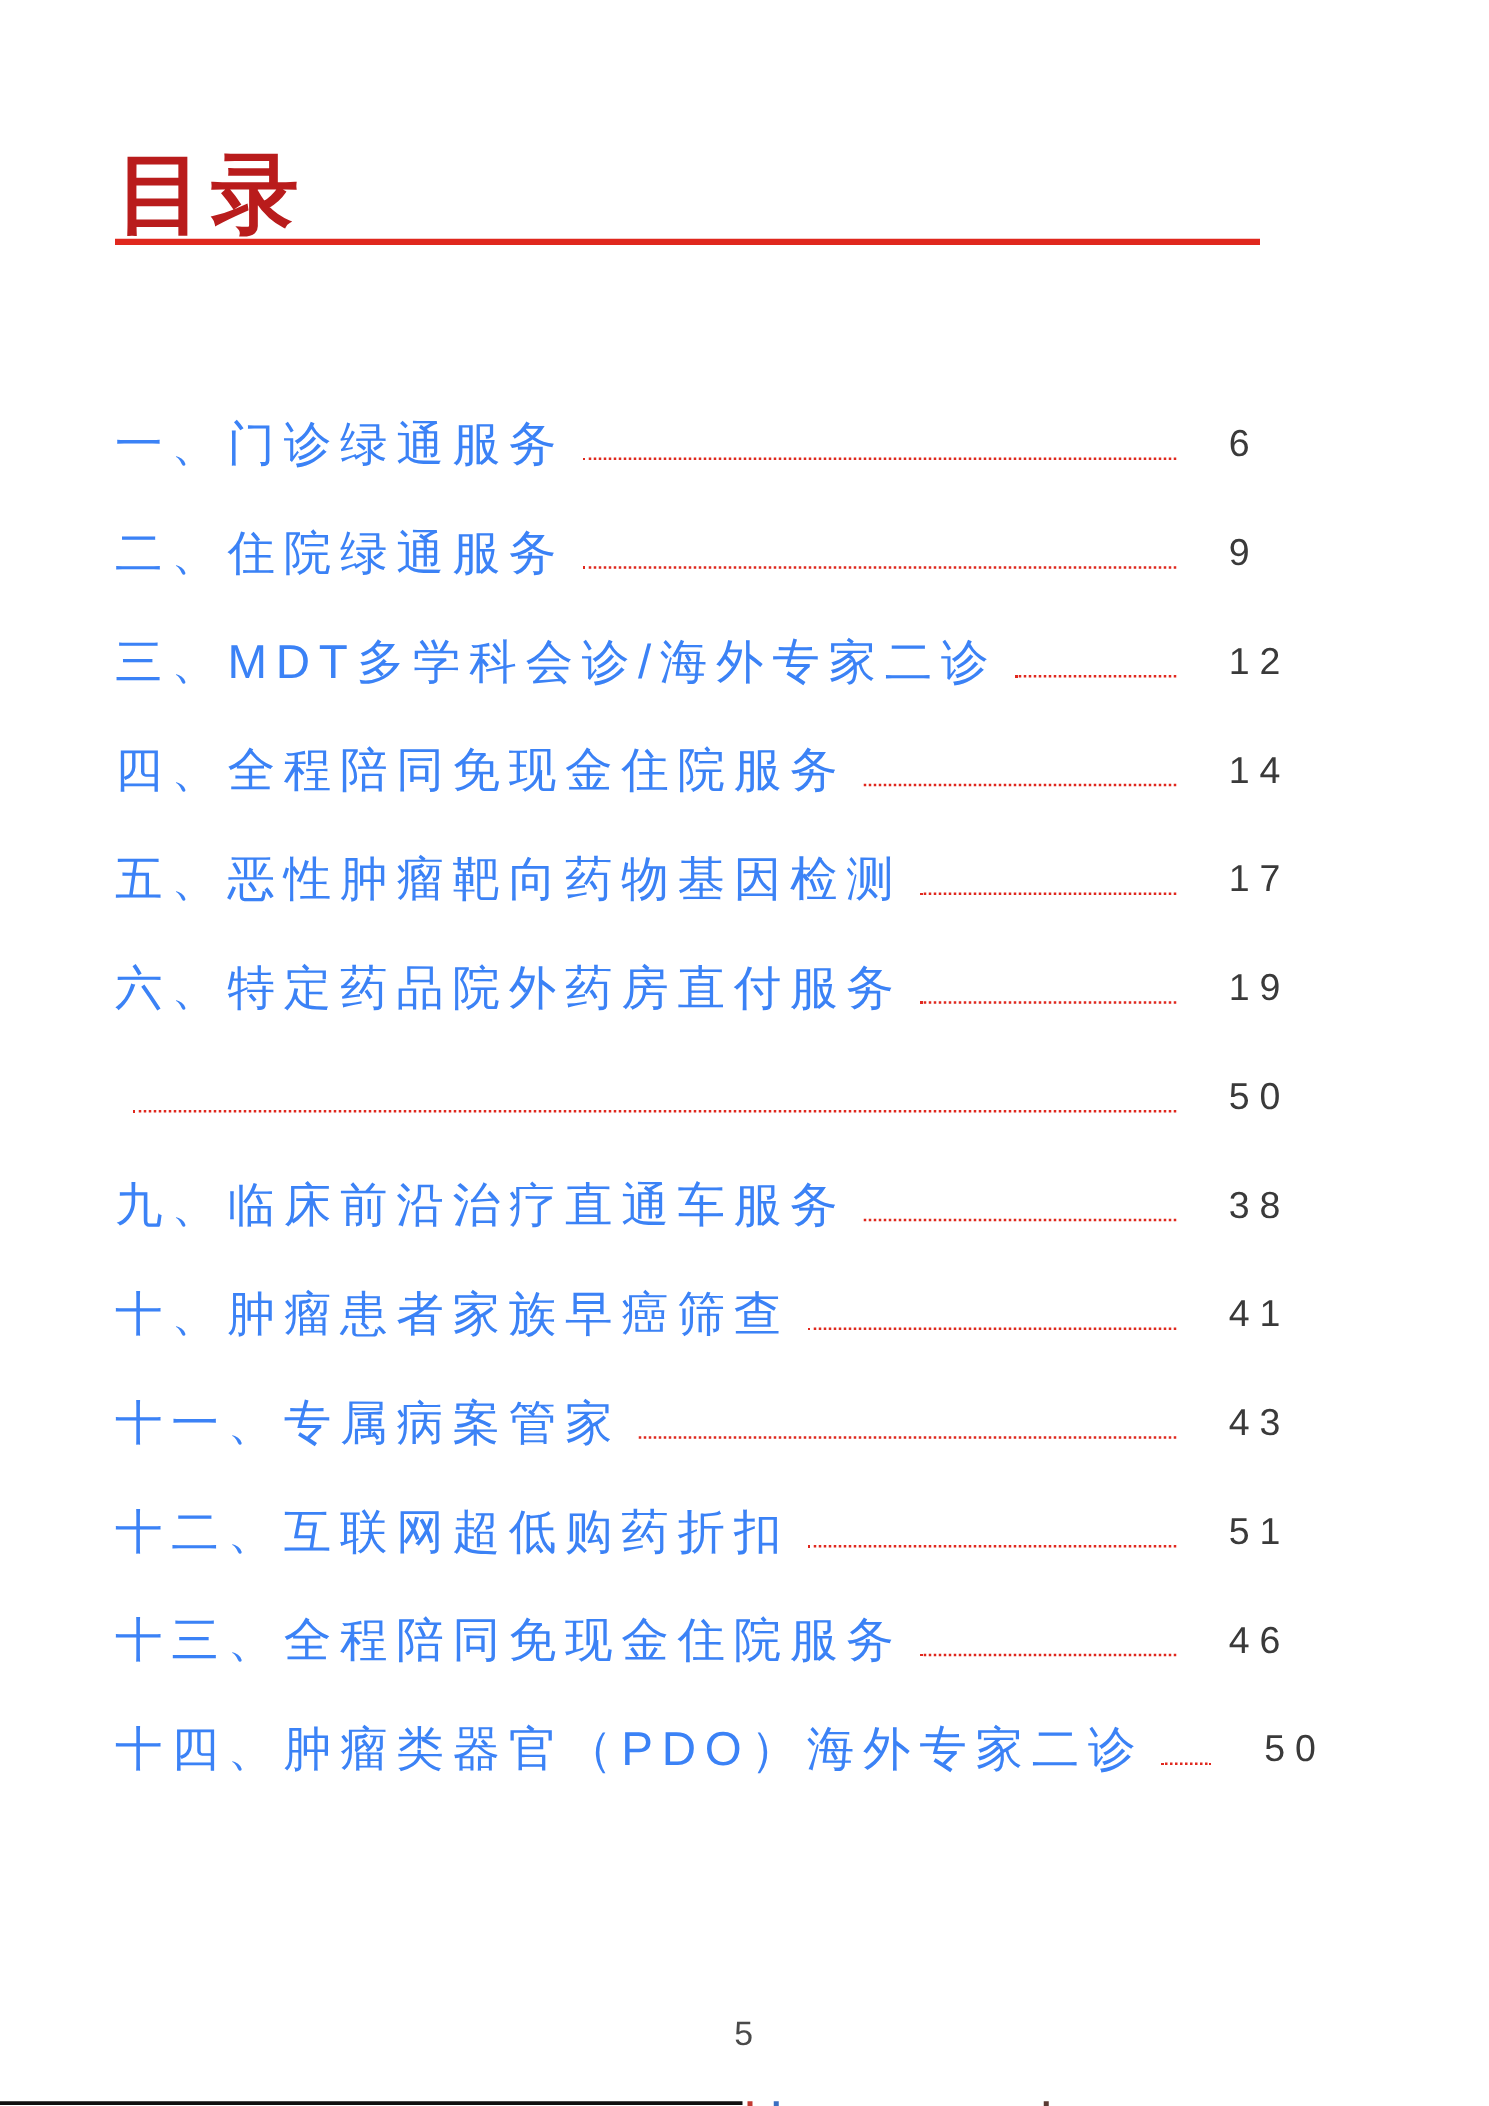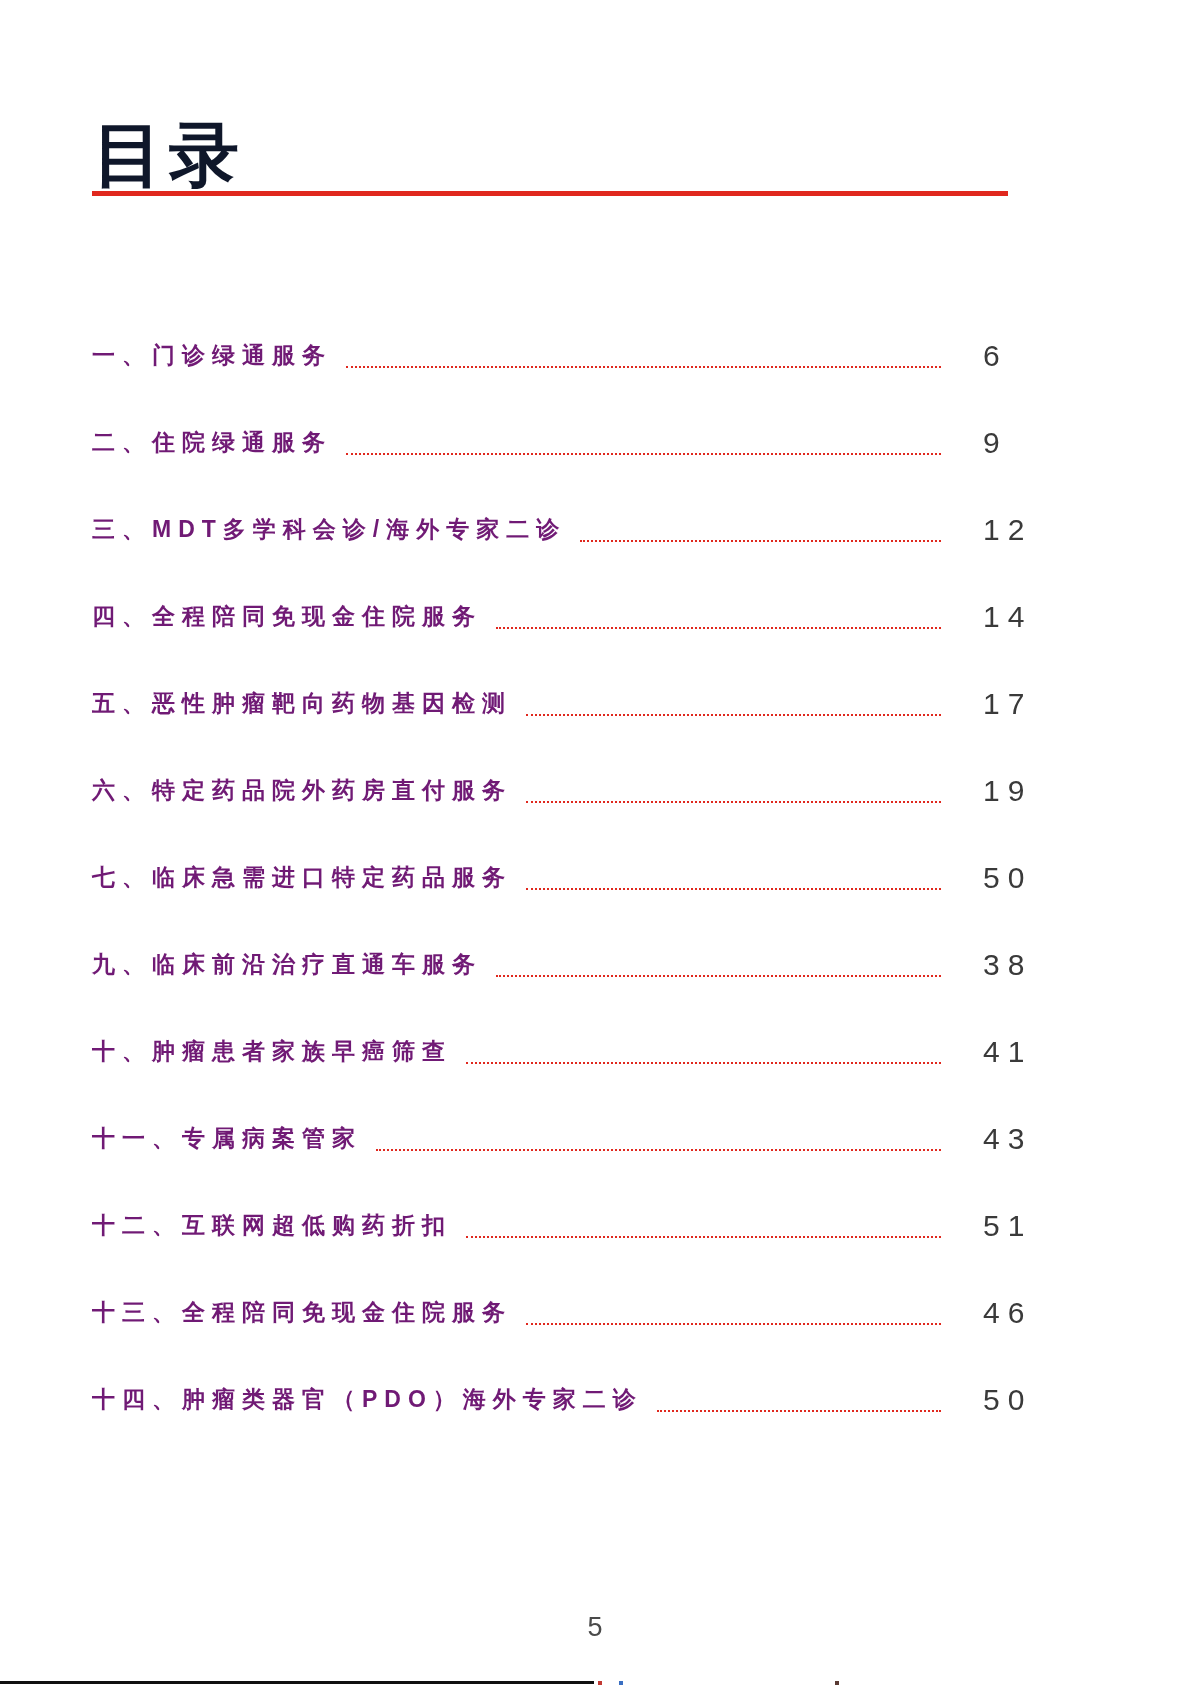--- a/index.html
+++ b/index.html
@@ -16,21 +16,21 @@
     font-family: "Liberation Sans", sans-serif;
   }
   .doc-title {
     position: absolute;
     left: 93px;
     top: 66px;
     font-size: 70px;
     line-height: 1.2;
     font-weight: 800;
     letter-spacing: 6px;
-    color: #0f172a;
+    color: #b91c1c;
     text-align: right;
   }
   .title-rule {
     position: absolute;
     left: 92px;
     top: 191px;
     width: 916px;
     height: 5px;
     background: #e0281e;
   }
@@ -39,24 +39,24 @@
     left: 92px;
     top: 312px;
     width: 953px;
   }
   .toc-row {
     height: 87px;
     display: flex;
     align-items: center;
   }
   .toc-label {
-    font-size: 23px;
-    font-weight: 700;
+    font-size: 38px;
+    font-weight: 400;
     letter-spacing: 7px;
-    color: #701a75;
+    color: #3b82f6;
     white-space: nowrap;
   }
   .toc-leader {
     flex: 1 1 auto;
     height: 0;
     margin: 0 42px 0 14px;
     border-bottom: 2px dotted #e0281e;
     transform: translateY(11px);
     min-width: 40px;
   }
@@ -137,21 +137,20 @@
       <span class="toc-page">17</span>
     </div>
 
     <div class="toc-row">
       <span class="toc-label">六、特定药品院外药房直付服务</span>
       <span class="toc-leader"></span>
       <span class="toc-page">19</span>
     </div>
 
     <div class="toc-row">
-      <span class="toc-label">七、临床急需进口特定药品服务</span>
       <span class="toc-leader"></span>
       <span class="toc-page">50</span>
     </div>
 
 
     <div class="toc-row">
       <span class="toc-label">九、临床前沿治疗直通车服务</span>
       <span class="toc-leader"></span>
       <span class="toc-page">38</span>
     </div>

